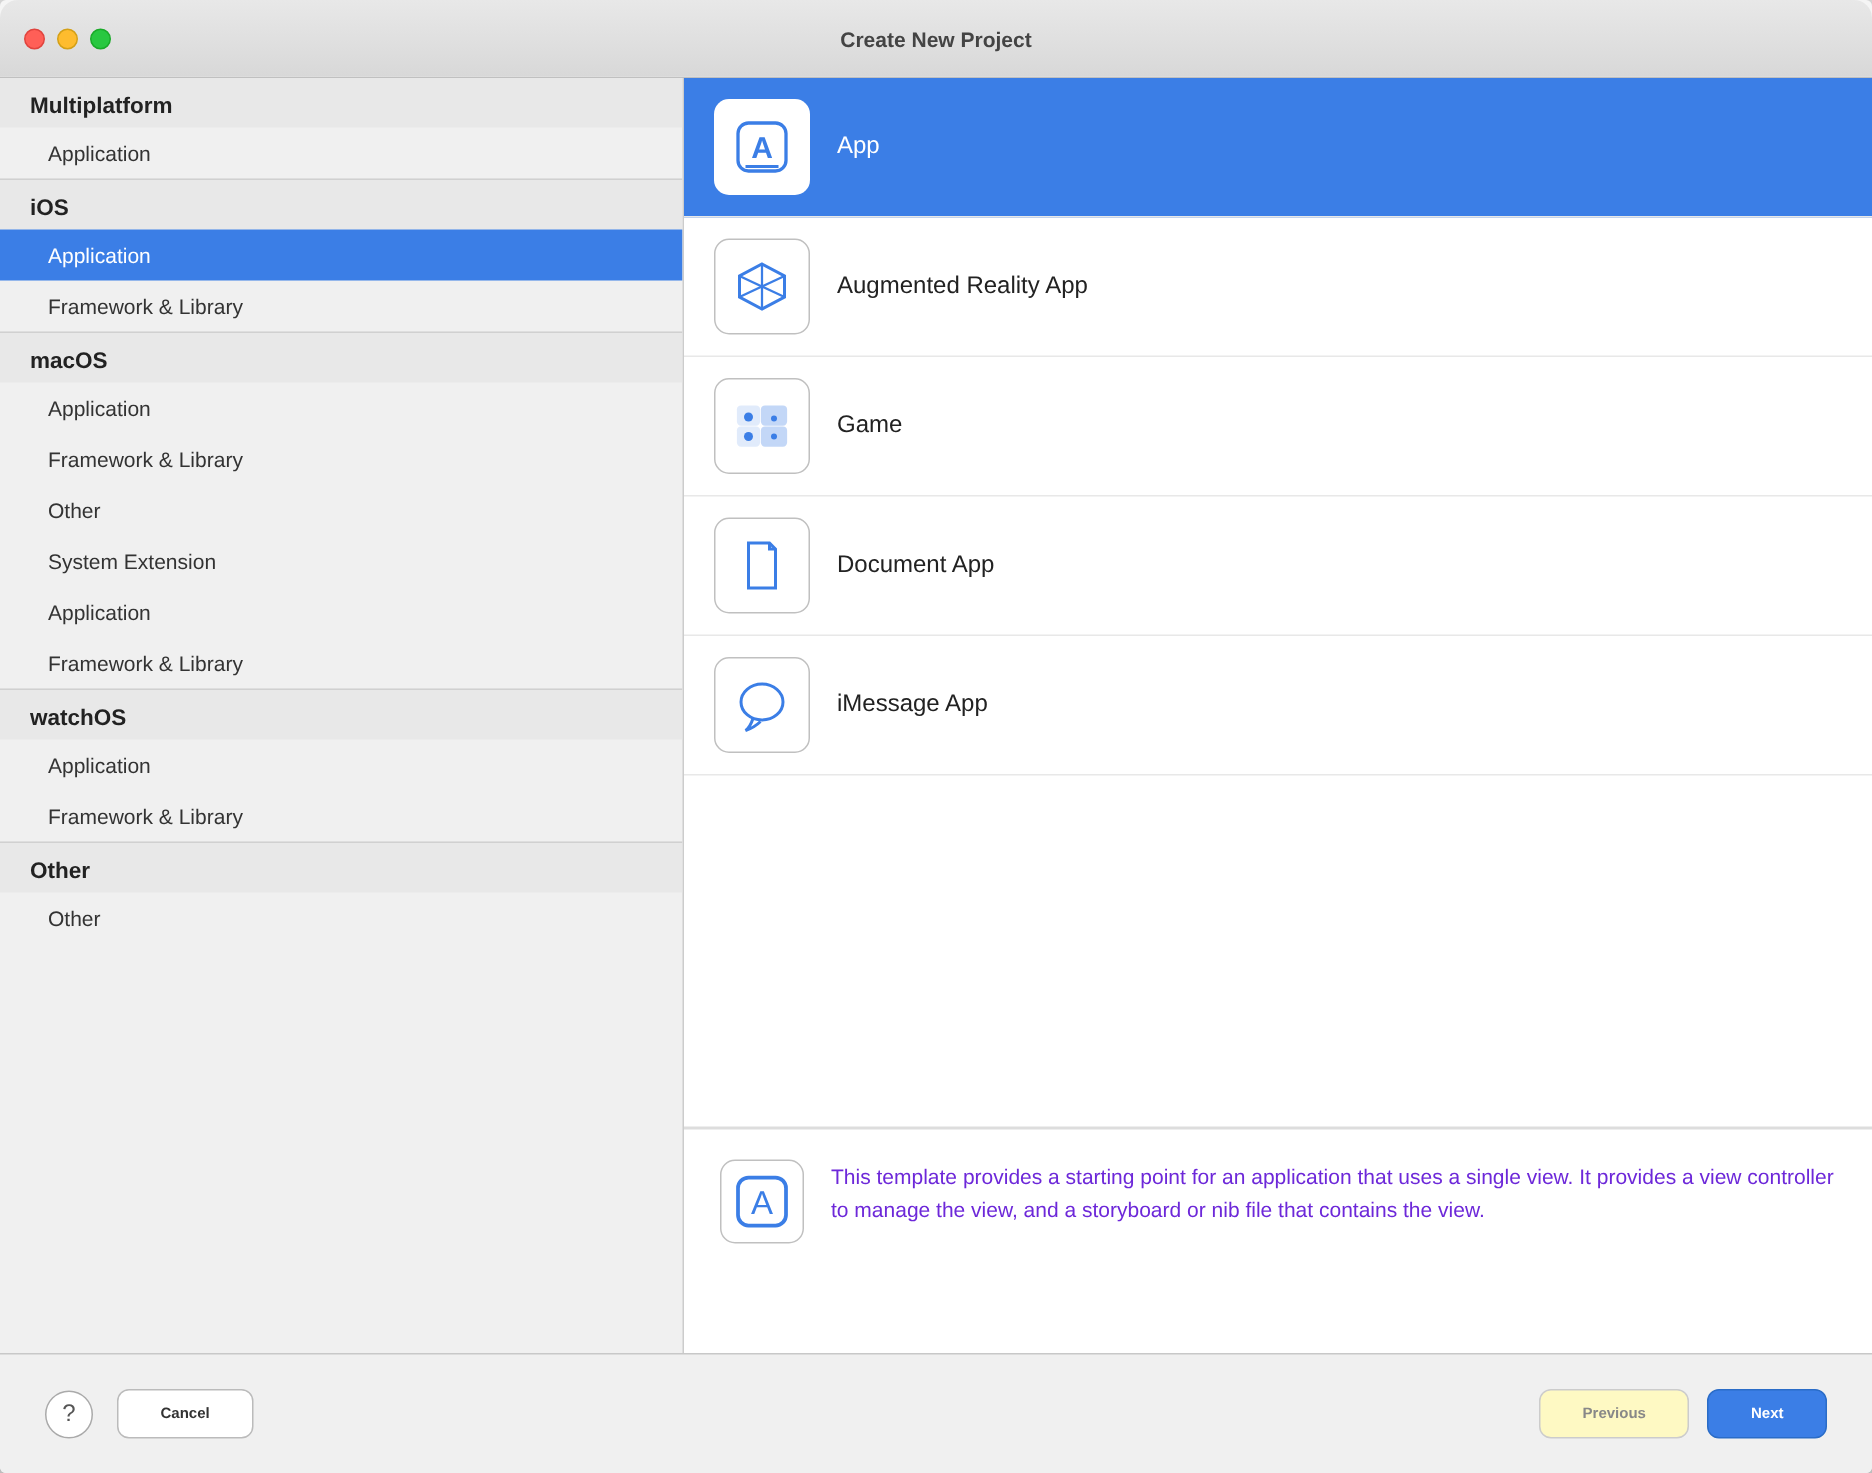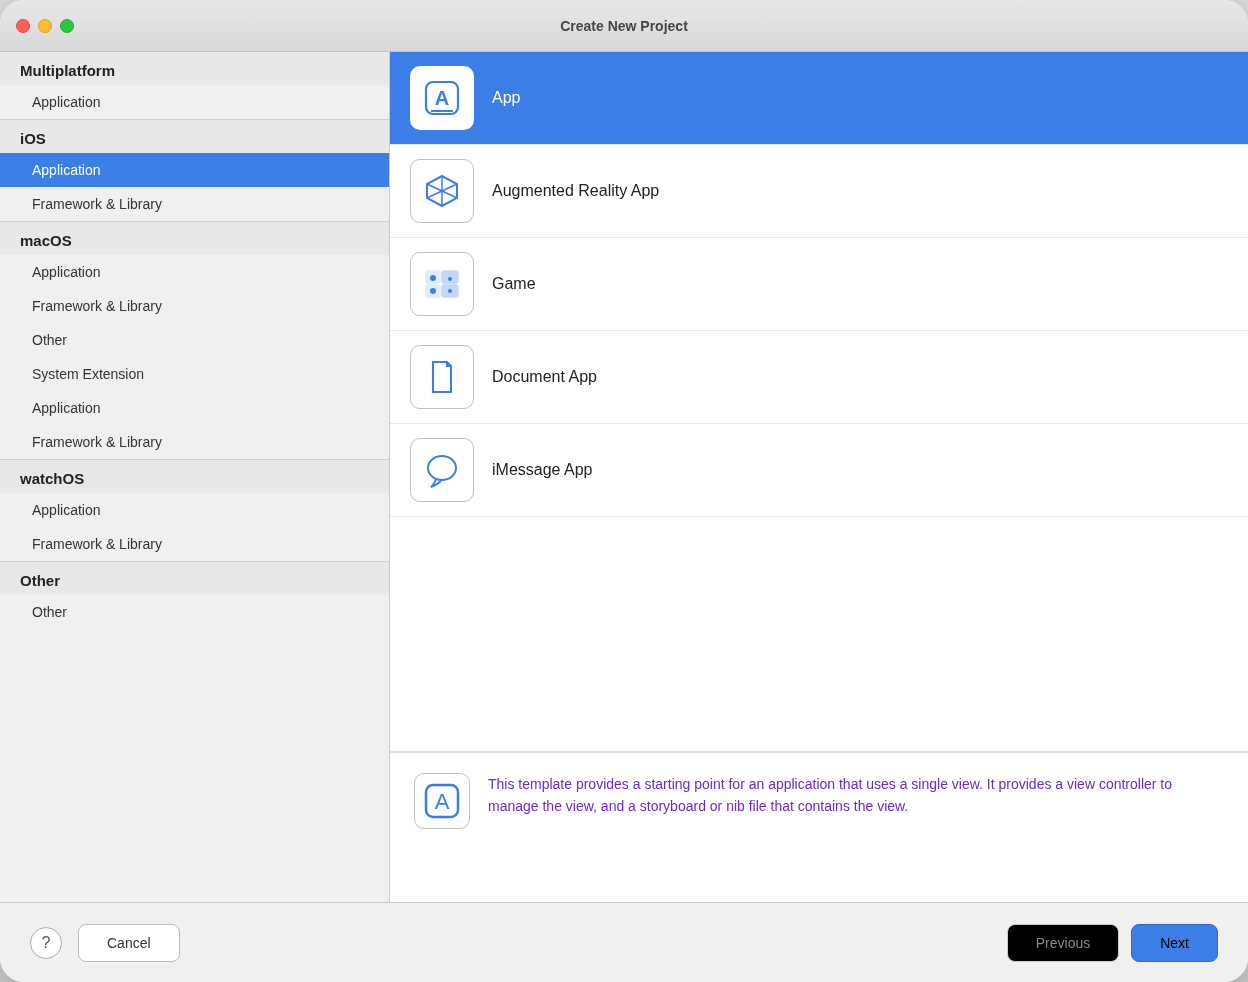--- a/index.html
+++ b/index.html
@@ -8,21 +8,21 @@
       background: #e0e0e0;
       display: flex;
       align-items: center;
       justify-content: center;
       min-height: 100vh;
     }
     .window {
       width: 1248px;
       height: 982px;
       background: #f5f5f5;
-      border-radius: 24px;
+      border-radius: 4px;
       box-shadow: 0 20px 60px rgba(0,0,0,0.4);
       display: flex;
       flex-direction: column;
       overflow: hidden;
     }
     .title-bar {
       background: linear-gradient(to bottom, #e8e8e8, #d8d8d8);
       height: 52px;
       display: flex;
       align-items: center;
@@ -51,21 +51,21 @@
       font-weight: 600;
       color: #444;
     }
     .content {
       display: flex;
       flex: 1;
       overflow: hidden;
     }
     
     .sidebar {
-      width: 390px;
+      width: 456px;
       background: #f0f0f0;
       border-right: 1px solid #ccc;
       overflow-y: auto;
       flex-shrink: 0;
     }
     .sidebar-section-header {
       padding: 10px 20px 6px 20px;
       font-size: 15px;
       font-weight: 700;
       color: #222;
@@ -177,37 +177,37 @@
       display: flex;
       align-items: center;
       justify-content: center;
       cursor: pointer;
       font-size: 16px;
       color: #555;
     }
     .btn {
       padding: 10px 28px;
       border-radius: 8px;
-      font-size: 14px;
-      font-weight: 400;
+      font-size: 10px;
+      font-weight: 700;
       cursor: pointer;
       border: 1px solid #bbb;
     }
     .btn-cancel {
       background: white;
       color: #333;
     }
     .btn-previous {
-      background: #000000;
+      background: #fef9c3;
       color: #888;
       border: 1px solid #ccc;
     }
     .btn-next {
       background: #3b7ee6;
-      color: #000000;
+      color: #ffffff;
       border: 1px solid #2a6cc7;
     }
     
     svg { display: block; }
   </style>
 </head>
 <body>
 
 <div class="window">
 

